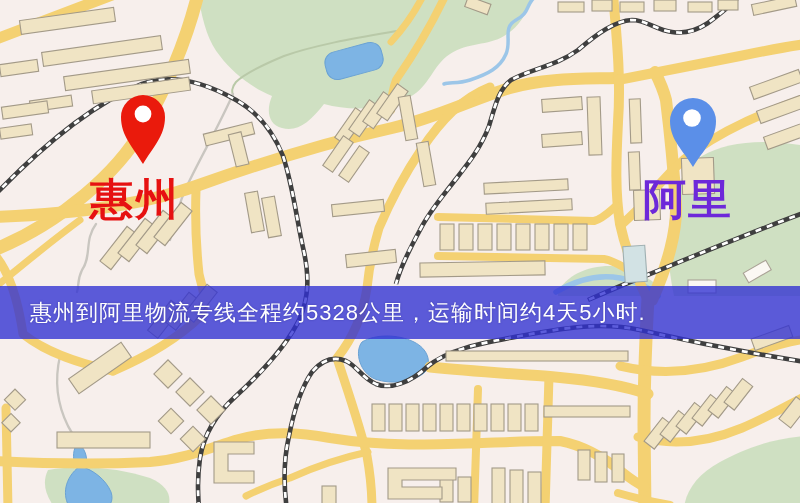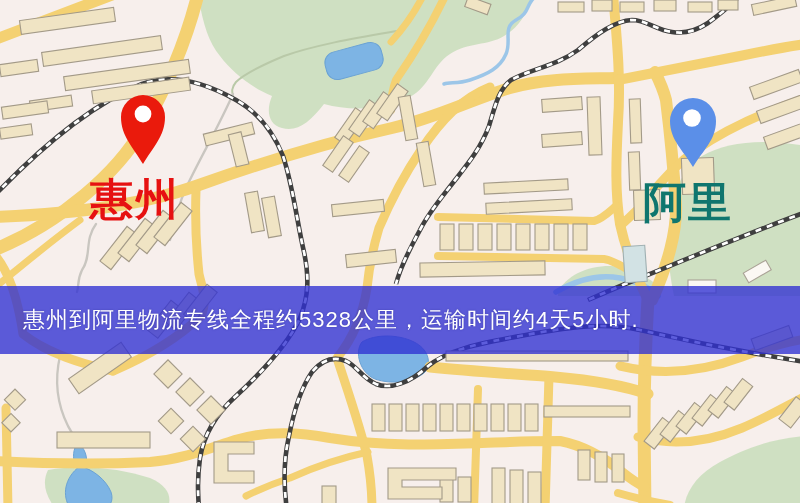--- a/index.html
+++ b/index.html
@@ -10,22 +10,22 @@
   .rail-base{fill:none;stroke:#3f3f3f;stroke-width:4.6;stroke-linecap:butt;}
   .rail-dash{fill:none;stroke:#ffffff;stroke-width:2.7;stroke-dasharray:6 6;}
   .bld{fill:#f0e4c4;stroke:#a39a88;stroke-width:1.1;}
   .bld-white{fill:#fbf8f3;stroke:#aaa296;stroke-width:1.1;}
   .bld-teal{fill:#d2e2e4;stroke:#9fb0b2;stroke-width:1.1;}
   .stream-gray{fill:none;stroke:#c9c6c0;stroke-width:2.3;stroke-linecap:round;}
   .stream-blue{fill:none;stroke:#9cc6e8;stroke-width:3.5;stroke-linecap:round;}
   .stream-olive{fill:none;stroke:#b9c9a8;stroke-width:2;stroke-linecap:round;}
   .green{fill:#cfe0c2;stroke:none;}
   .water{fill:#7db4e4;stroke:#6aa2d4;stroke-width:1;}
-  #info-banner{position:absolute;left:0;top:286px;width:800px;height:68px;
-    display:flex;align-items:center;box-sizing:border-box;padding-left:23px;}
+  #info-banner{position:absolute;left:0;top:286px;width:800px;height:53px;
+    display:flex;align-items:center;box-sizing:border-box;padding-left:30px;}
   #info-banner .txt{font-size:22px;letter-spacing:1px;font-weight:500;
     text-shadow:0 0 2px rgba(40,40,140,.6);white-space:nowrap;}
   .pin{position:absolute;}
   .pin-label{position:absolute;font-family:"Liberation Serif",serif;font-weight:700;
     font-size:43px;line-height:1;letter-spacing:2px;white-space:nowrap;text-align:right;}
 </style>
 </head>
 <body>
 
 <div id="map-wrap">
@@ -206,14 +206,14 @@
   <svg class="pin" style="left:117px;top:92px;" width="54" height="78" viewBox="0 0 54 78">
     <path d="M26,72 C16,55 4,44 4,25 A22,22 0 1 1 48,25 C48,44 36,55 26,72 Z" fill="#ea1a0c"></path>
     <circle cx="26" cy="22" r="8.4" fill="#ffffff"></circle>
   </svg>
   <div class="pin-label" style="left: 90px; top: 178px; color: rgb(230, 17, 17);">惠州</div>
 
   <svg class="pin" style="left:666px;top:96px;" width="56" height="78" viewBox="0 0 56 78">
     <path d="M27,71 C17,54 4,44 4,25 A23,23 0 1 1 50,25 C50,44 37,54 27,71 Z" fill="#5b8fe8"></path>
     <circle cx="26" cy="22" r="8.8" fill="#ffffff"></circle>
   </svg>
-  <div class="pin-label" style="left: 643px; top: 181px; color: #0f766e;">阿里</div>
+  <div class="pin-label" style="left: 643px; top: 181px; color: #6d28d9; font-family: Liberation Mono, monospace;">阿里</div>
 </div>
 
 </body></html>

